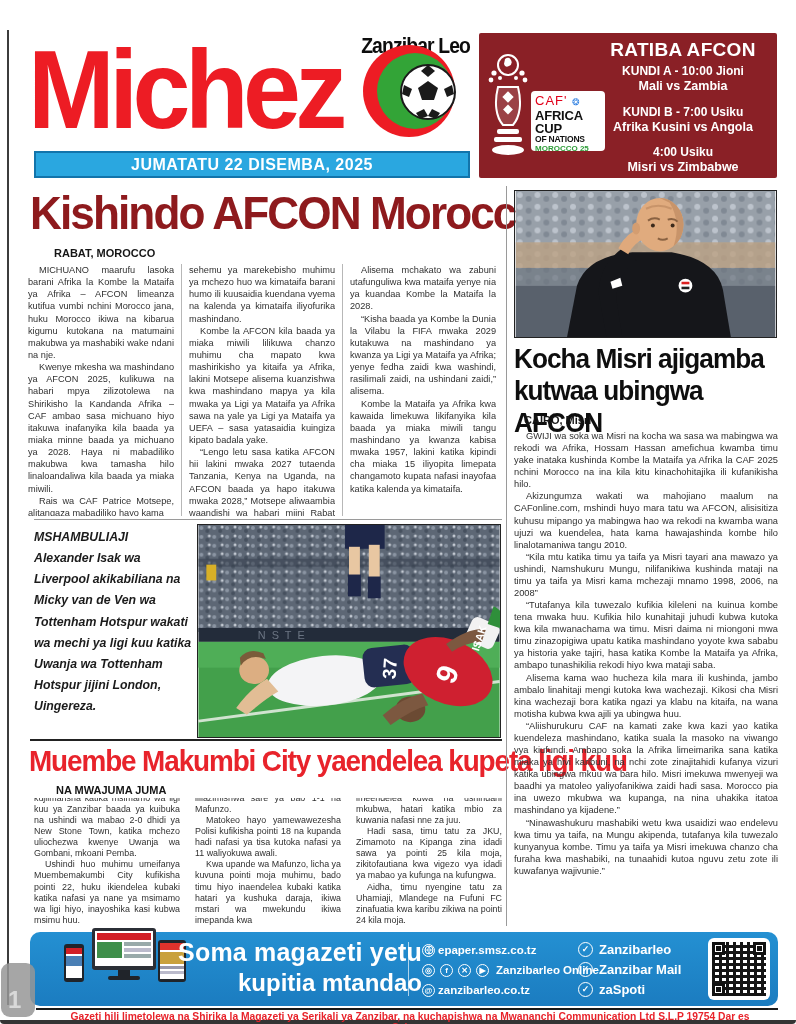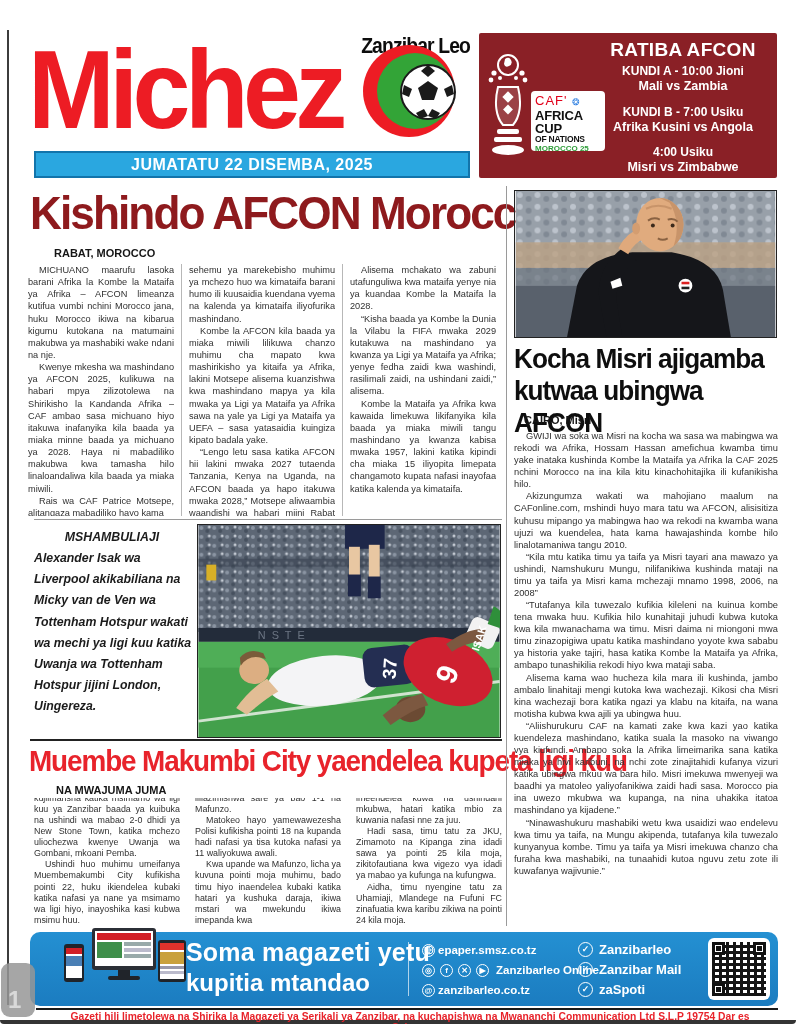--- a/index.html
+++ b/index.html
@@ -50,21 +50,21 @@
   .lead-byline{left:54px;top:247px;}
   .cols{left:28px;top:264px;width:468px;height:252px;display:flex;overflow:hidden;}
   .cols .col{width:146px;overflow:hidden;}
   .cols .rule{width:1px;background:#b7b7b7;margin:0 7px;}
   .col p{margin:0;font-size:9.2px;line-height:1.32;text-align:justify;color:#303030;}
   .col p.ind{text-indent:11px;}
   .hr{height:1px;background:#9a9a9a;}
   .hr1{left:34px;top:519px;width:468px;}
   .caption{left:34px;top:527px;width:158px;font-size:12.3px;font-weight:bold;font-style:italic;
            line-height:1.72;color:#1b1b1b;}
-  .caption .ct{text-align:center;padding-right:2px;}
+  .caption .ct{text-align:left;padding-right:2px;}
   .photo-frame{border:1px solid #222;box-sizing:border-box;}
   .match-photo{left:197px;top:524px;width:304px;height:214px;}
   .hr2{left:30px;top:739px;width:472px;background:#222;height:2px;}
   .head2{left:29px;top:744px;width:478px;font-size:30px;font-weight:bold;color:#e8232b;
          letter-spacing:-1.2px;transform:scaleX(.93);transform-origin:left;white-space:nowrap;}
   .byline2{left:56px;top:784px;}
   .cols2{left:34px;top:798px;width:468px;height:128px;display:flex;overflow:hidden;align-items:flex-end;}
   .cols2 .col{width:146px;overflow:hidden;}
   .cols2 .rule{width:1px;background:#b7b7b7;margin:0 7px;}
   .cols2 p{margin:0;font-size:8.9px;line-height:1.25;text-align:justify;color:#303030;}
@@ -76,21 +76,21 @@
   .head3{left:514px;top:344px;width:264px;font-size:27px;font-weight:bold;color:#0e0e0e;
          line-height:1.18;letter-spacing:-1px;transform:scaleX(.97);transform-origin:left;}
   .byline3{left:524px;top:414px;}
   .rbody{left:514px;top:430px;width:264px;height:498px;overflow:hidden;}
   .rbody p{margin:0;font-size:9.3px;line-height:1.3;text-align:justify;color:#303030;text-indent:12px;}
 
   
   .banner{left:30px;top:932px;width:748px;height:74px;border-radius:10px;
           background:linear-gradient(180deg,#2490d2,#1b7cc0);color:#fff;}
   .devices{position:absolute;left:28px;top:-8px;}
-  .big-txt{position:absolute;left:156px;top:6px;width:244px;text-align:left;font-weight:bold;}
+  .big-txt{position:absolute;left:148px;top:6px;width:244px;text-align:right;font-weight:bold;}
   .big-txt .b1{font-size:25px;letter-spacing:.2px;}
   .big-txt .b2{font-size:24px;margin-top:2px;}
   .banner .vdiv{position:absolute;left:378px;top:10px;width:1px;height:54px;background:rgba(255,255,255,.65);}
   .contact{position:absolute;left:392px;top:8px;font-size:11.5px;font-weight:bold;}
   .contact .row{display:flex;align-items:center;height:20px;}
   .cicon{display:inline-flex;align-items:center;justify-content:center;width:13px;height:13px;
          border:1.2px solid #fff;border-radius:50%;font-size:8px;font-weight:bold;margin-right:3px;box-sizing:border-box;}
   .soc{display:inline-flex;gap:2px;margin-right:4px;}
   .checks{position:absolute;left:548px;top:7px;font-size:13px;font-weight:bold;}
   .checks .row{display:flex;align-items:center;height:20px;}

